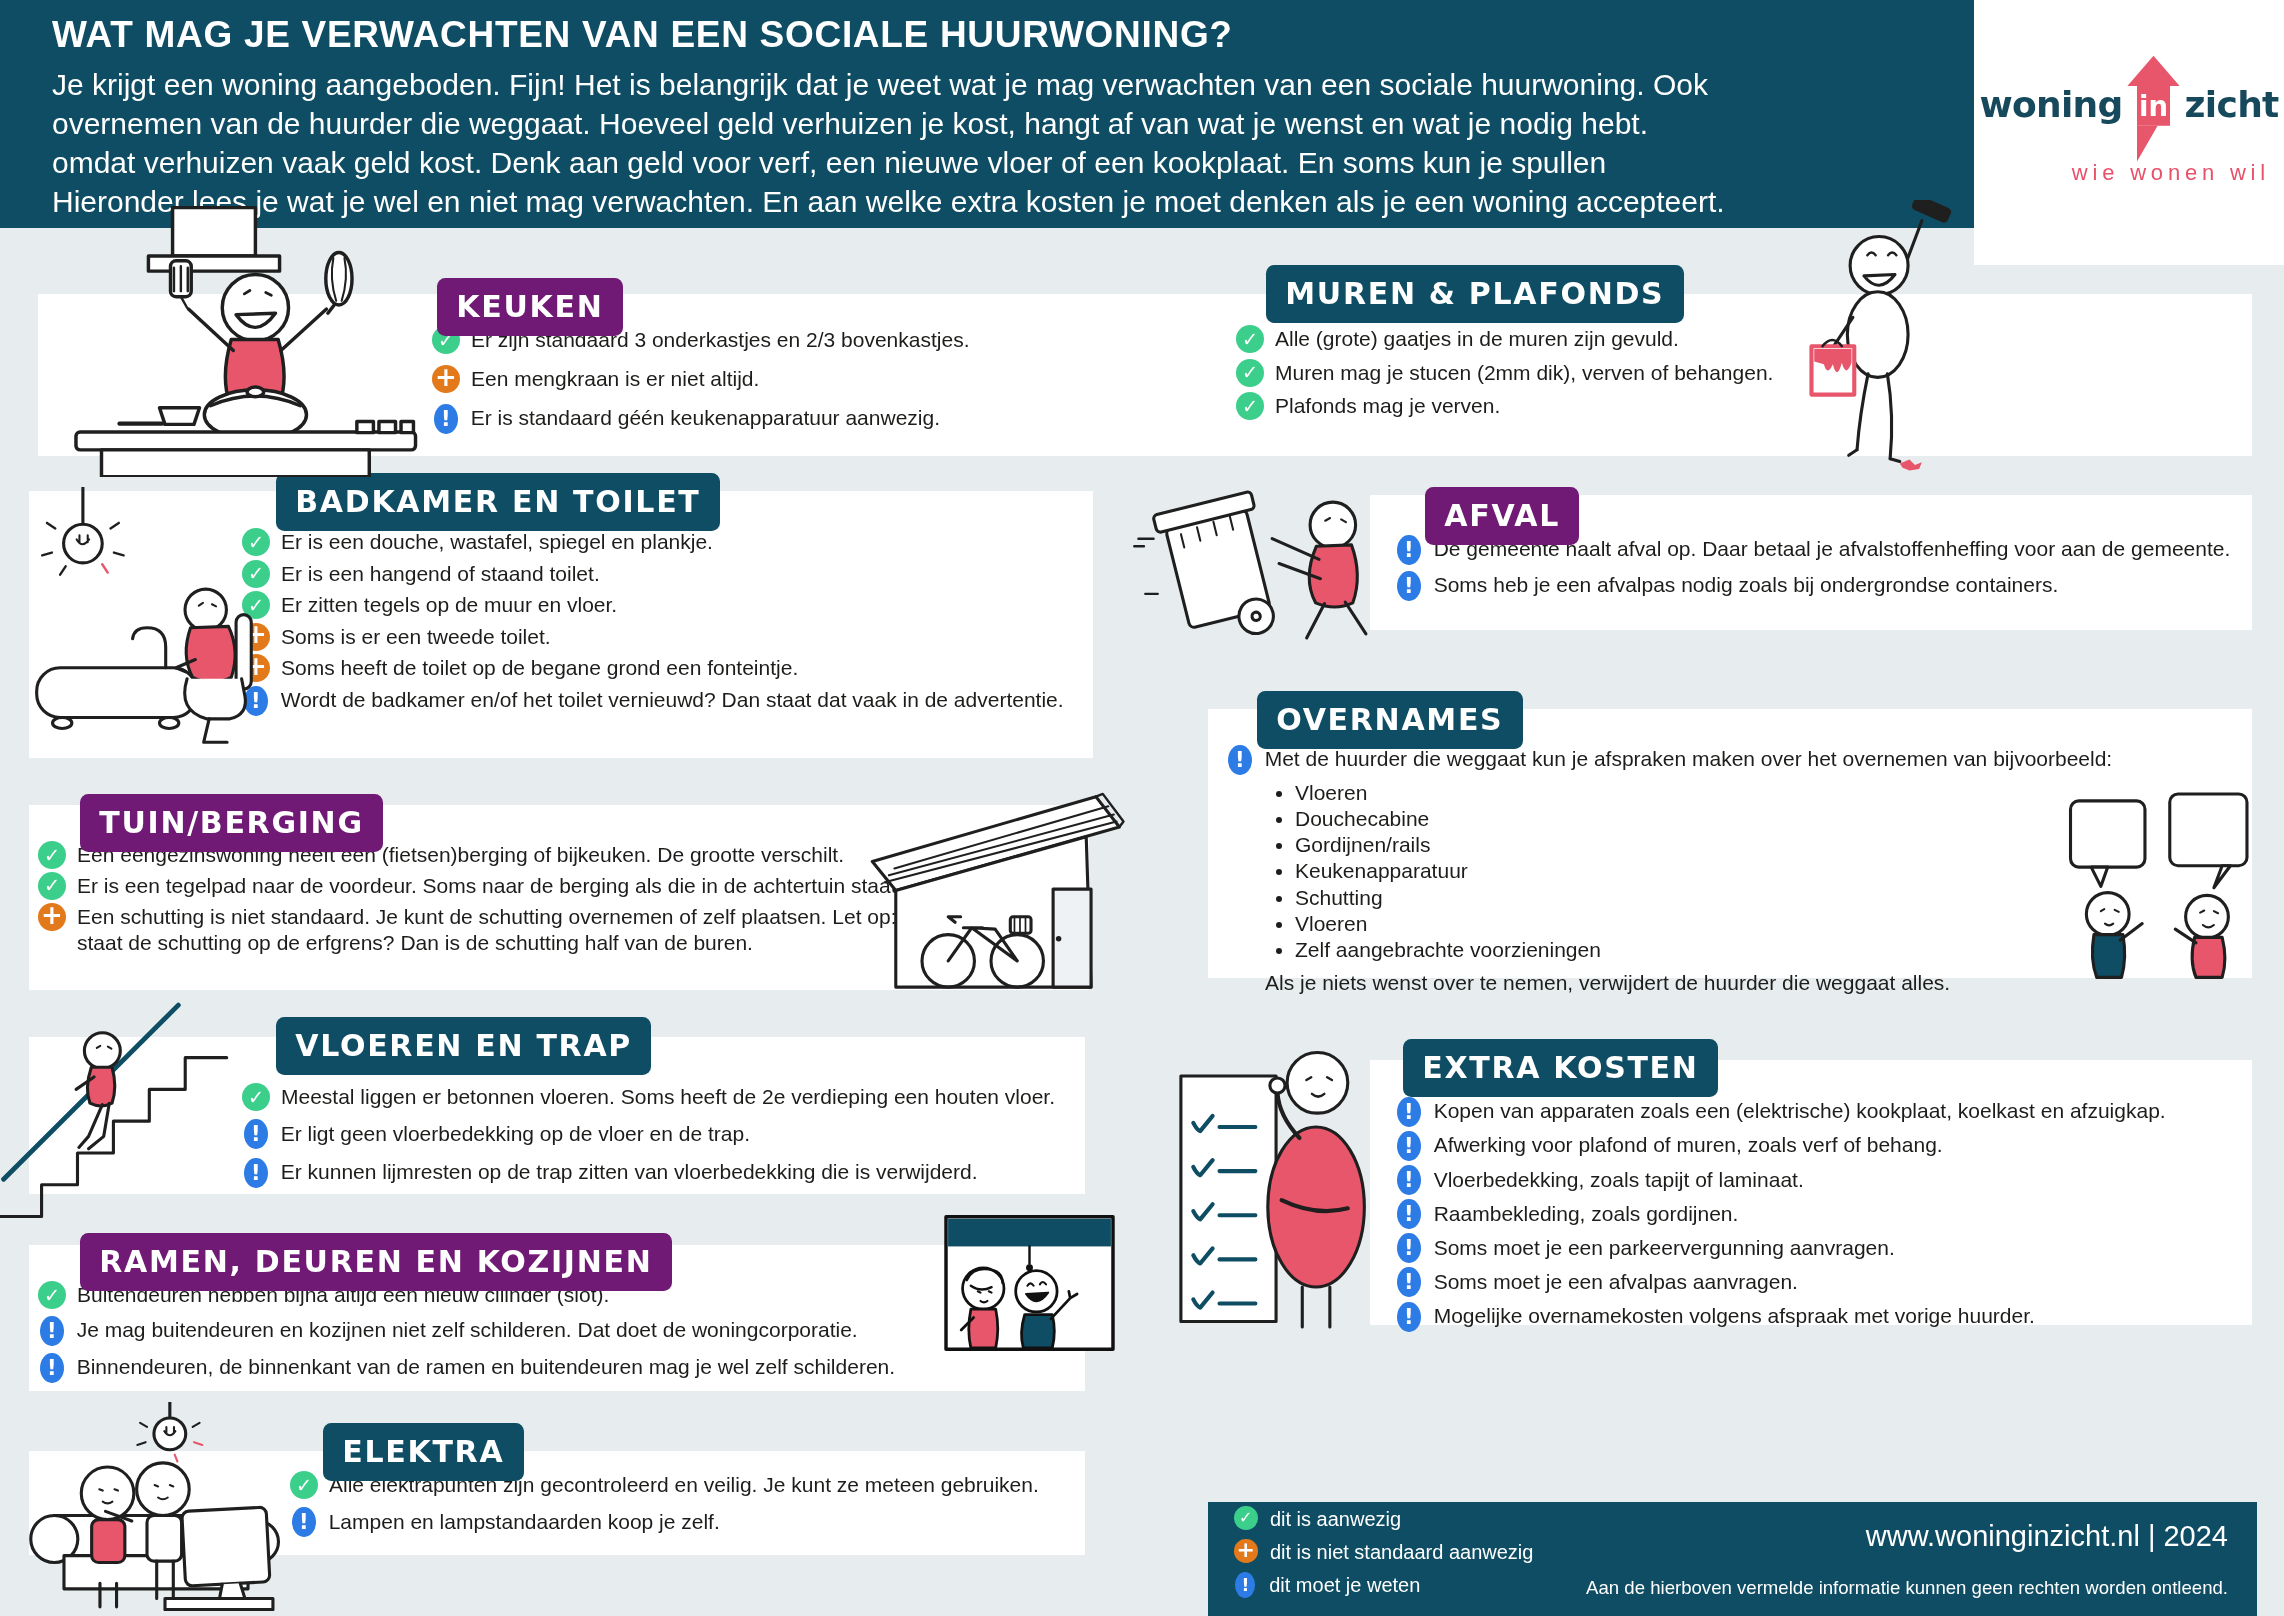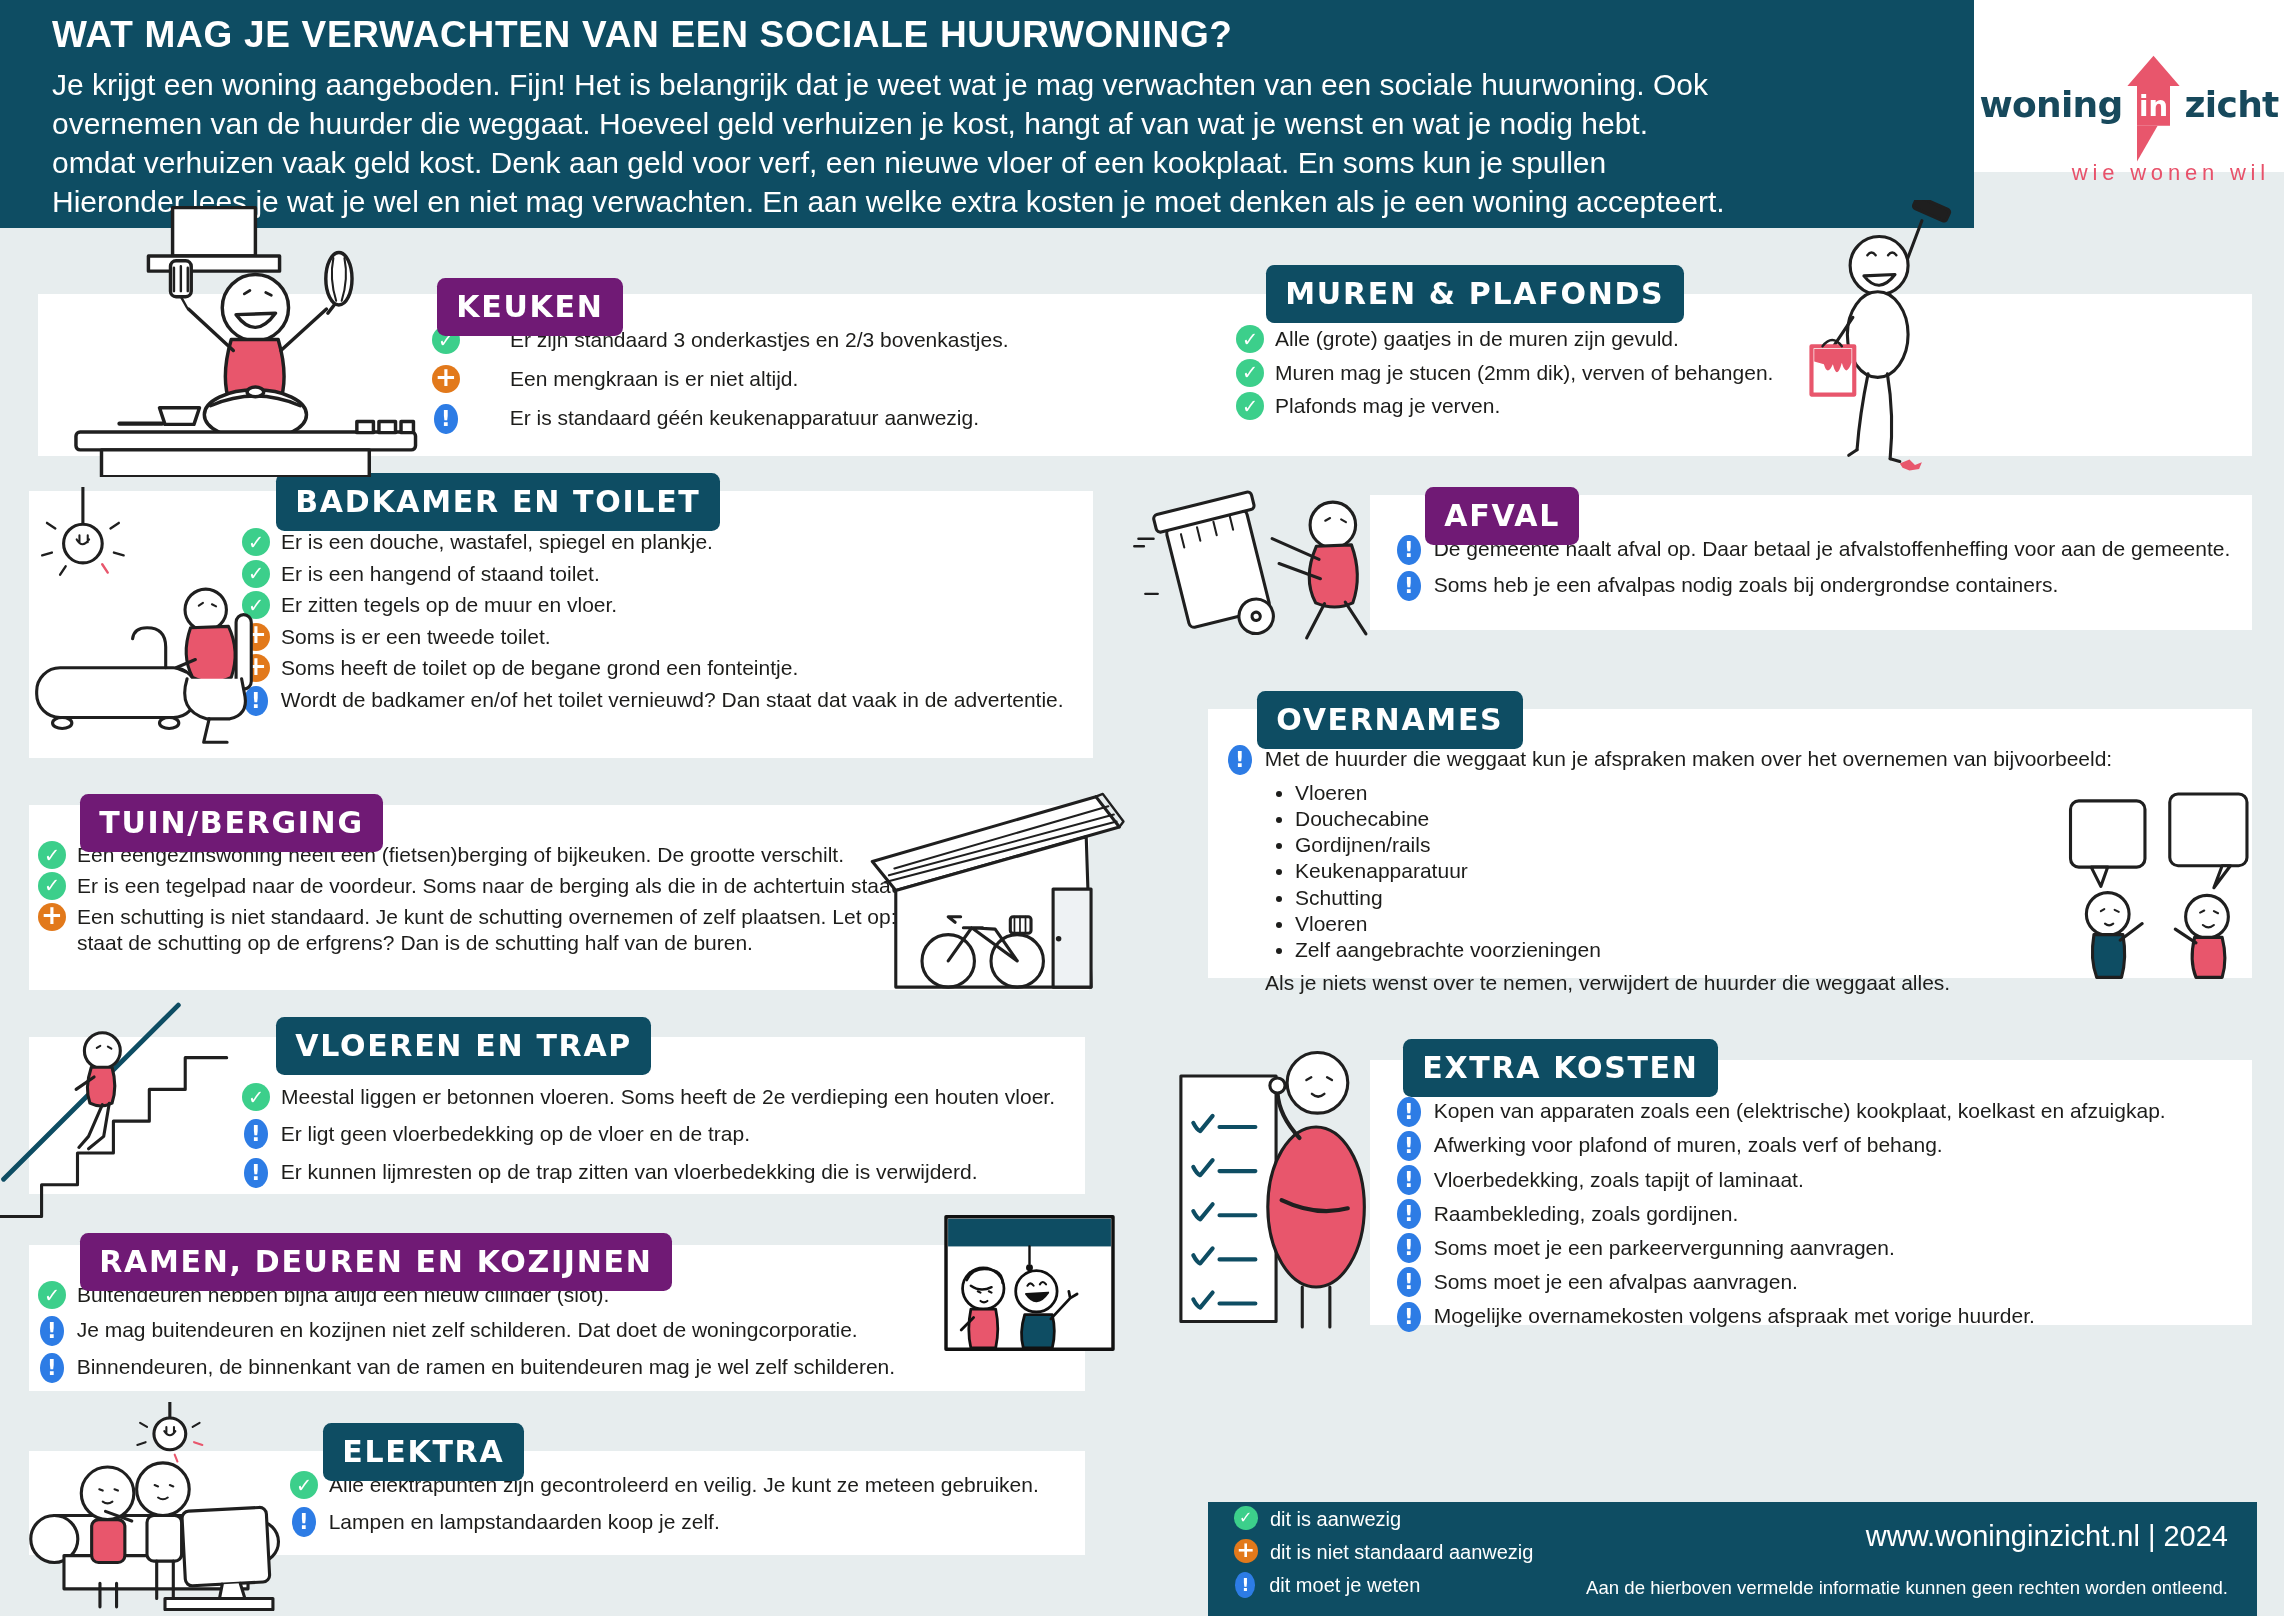--- a/index.html
+++ b/index.html
@@ -5,21 +5,21 @@
   html,body{margin:0;padding:0;}
   body{
     width:2284px;height:1616px;position:relative;overflow:hidden;
     background:#e7edee;color:#1d1d1b;
     font-family:"Liberation Sans", sans-serif;
   }
   .header{position:absolute;left:0;top:0;width:1974px;height:228px;background:#0e4d63;color:#fff;}
   .page-title{position:absolute;left:52px;top:14px;margin:0;font-size:37px;font-weight:bold;letter-spacing:0.7px;font-family:"Liberation Sans",sans-serif;}
   .intro{position:absolute;left:52px;top:65px;font-size:30px;line-height:39px;font-weight:normal;}
   .intro-line{white-space:nowrap;}
-  .logo-box{position:absolute;left:1974px;top:0;width:310px;height:172px;background:#ffffff;}
+  .logo-box{position:absolute;left:1974px;top:0;width:310px;height:265px;background:#ffffff;}
   .logo-row{position:absolute;left:0;top:50px;width:100%;display:flex;align-items:center;justify-content:center;}
   .logo-word{font-size:36px;font-weight:bold;color:#17495c;letter-spacing:-0.7px;font-family:"DejaVu Sans",sans-serif;}
   .logo-house{margin:0 3.5px;transform:translateY(4.1px);}
   .tagline{position:absolute;right:14px;top:160px;color:#e8516a;font-size:22px;letter-spacing:4.8px;font-family:"Liberation Sans",sans-serif;white-space:nowrap;}
 
   .panel{position:absolute;background:#ffffff;}
 
   .pill{position:absolute;color:#fff;font-weight:bold;font-size:30px;letter-spacing:1.7px;
         padding:11px 19.3px 12.4px 19.3px;border-radius:8.3px;white-space:nowrap;
         font-family:"DejaVu Sans",sans-serif;z-index:5;}
@@ -40,21 +40,21 @@
   .badge.blue::after{content:"!";font-size:21px;}
 
   .gap16 .row{margin-bottom:11px;}
   .gap12 .row{margin-bottom:8.3px;}
   .gap10 .row{margin-bottom:7px;}
   .gap8  .row{margin-bottom:5.5px;}
   .gap6  .row{margin-bottom:4.1px;}
   .gap5  .row{margin-bottom:3.5px;}
   .gap4  .row{margin-bottom:2.8px;}
 
-  .w1500 .txt{max-width:1036px;margin-left:39px;} .w1450 .txt{max-width:1001px;}
+  .w1500 .txt{max-width:1036px;} .w1450 .txt{max-width:1001px;}
   .w1230 .txt{max-width:850px;} .w1220 .txt{max-width:843px;}
   .w1200 .txt{max-width:829px;} .w1180 .txt{max-width:815px;}
   .w1460 .txt{max-width:1008px;text-align:center;} .w1140 .txt{max-width:787px;}
 
   .bullet-list{margin:5.5px 0 0 40px;padding-left:29px;font-size:21px;line-height:23.5px;}
   .bullet-list li{margin-bottom:2.8px;}
   .outro{font-size:21px;line-height:25px;margin:8.3px 0 0 39px;}
 
   .footer{position:absolute;left:1208px;top:1502px;width:1049px;height:114px;background:#0e4d63;z-index:3;}
   .legend{position:absolute;left:26px;top:4px;display:flex;flex-direction:column;gap:7px;}

